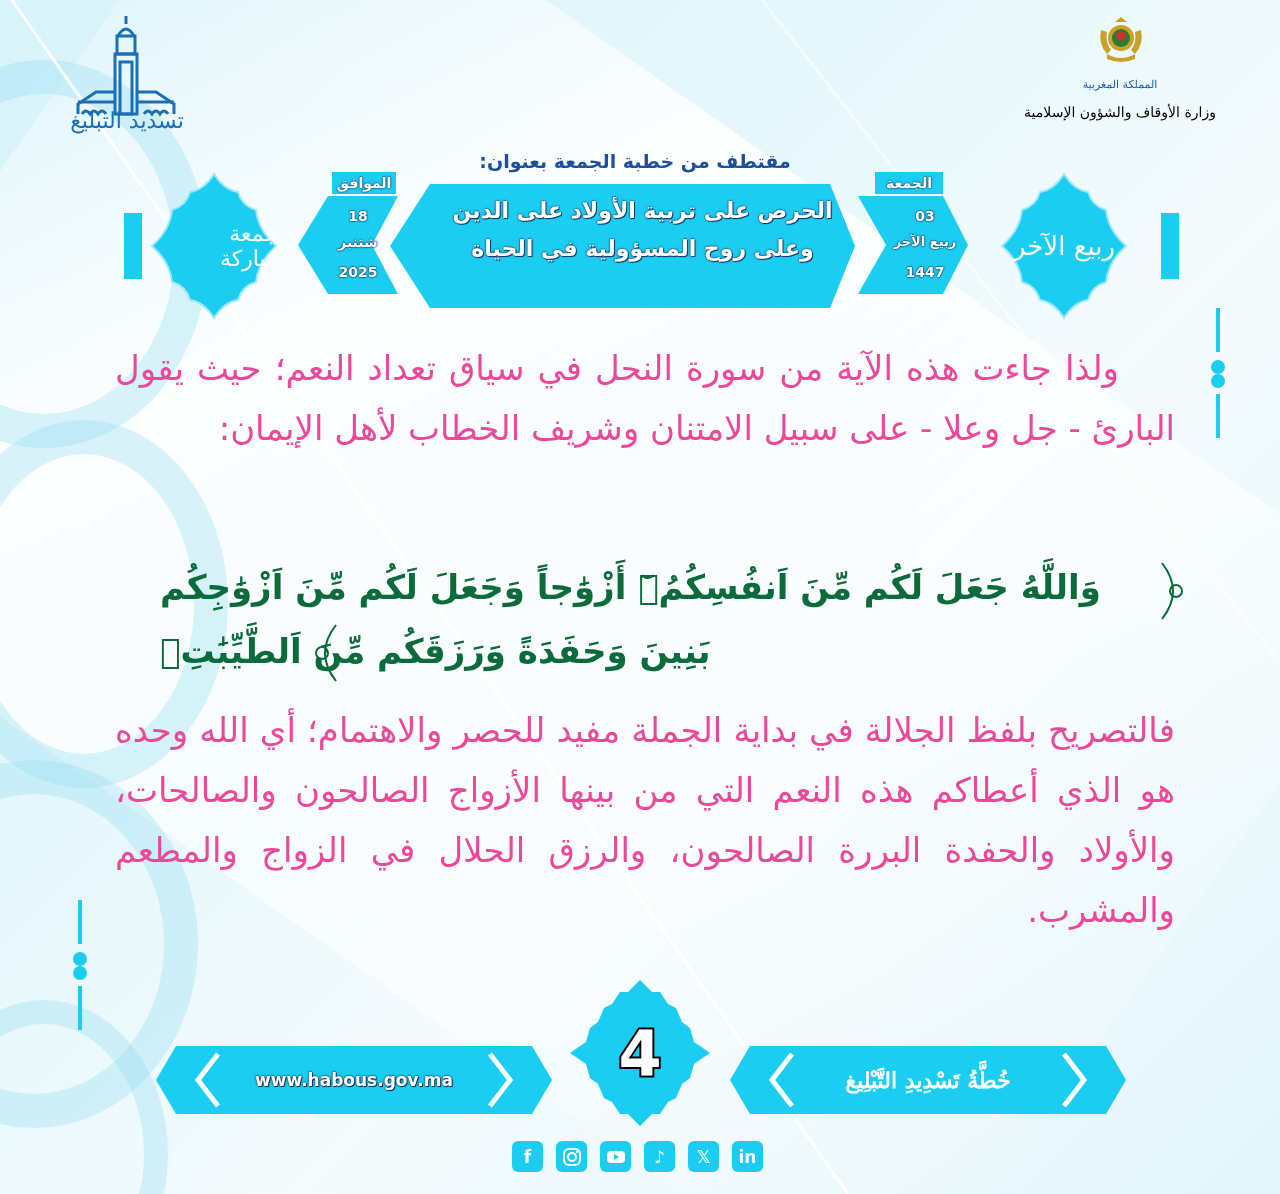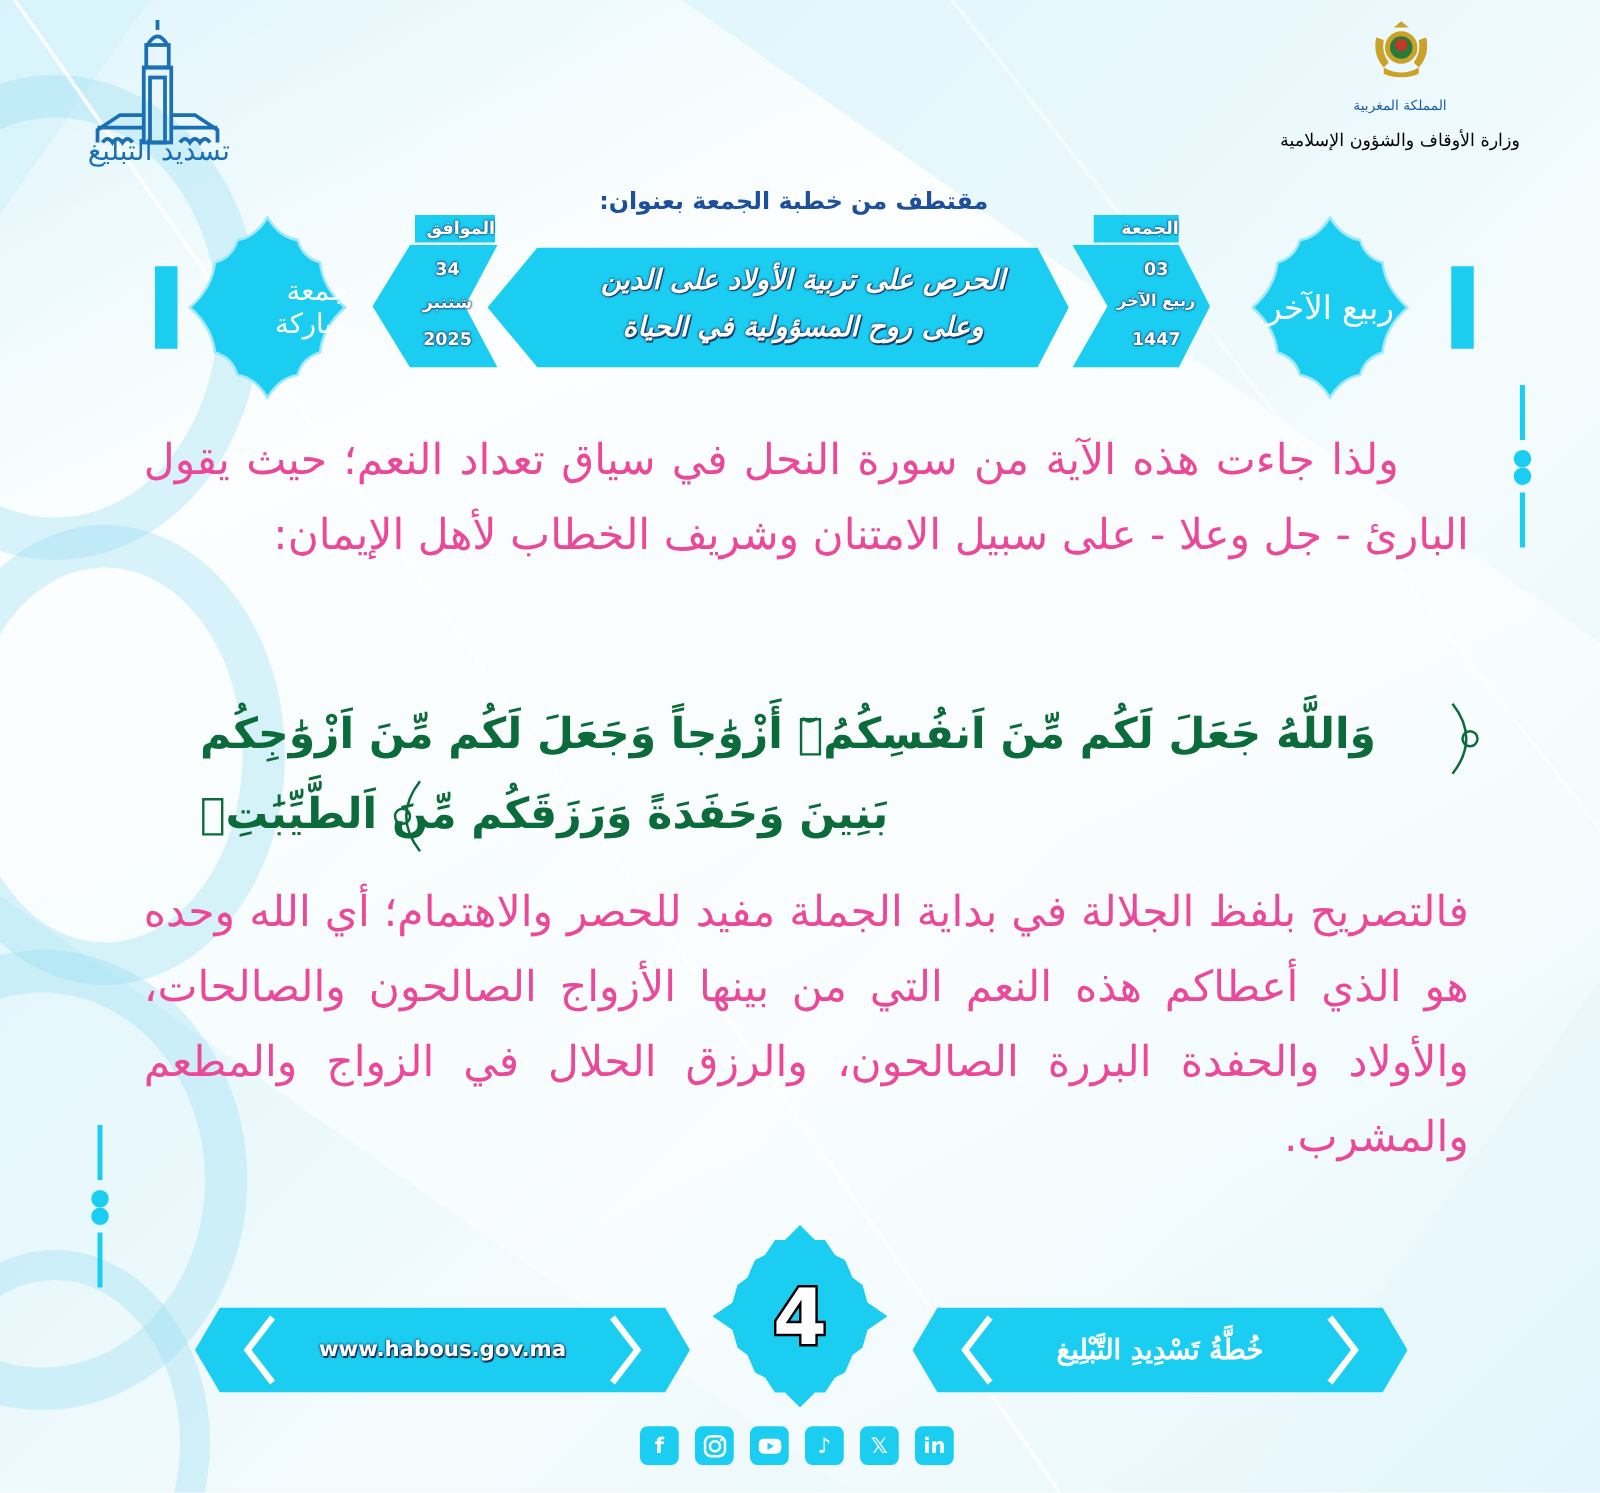--- a/index.html
+++ b/index.html
@@ -27,26 +27,26 @@
   .subtitle { position:absolute; left:440px; top:150px; width:390px; text-align:center; direction:rtl; color:#1d4f9c; font-weight:bold; font-size:19px; }
 
   .cyan { background:#1ccdf2; }
   .side-bar-r { position:absolute; left:1161px; top:213px; width:18px; height:66px; }
   .side-bar-l { position:absolute; left:124px; top:213px; width:18px; height:66px; }
 
   .medallion { position:absolute; width:128px; height:148px; }
   .medallion svg { width:100%; height:100%; }
   .medallion-label { position:absolute; inset:0; display:flex; align-items:center; justify-content:center; color:#fff; font-family:"DejaVu Serif", serif; font-size:26px; direction:rtl; }
 
-  .date-head { position:absolute; height:22px; color:#fff; font-weight:bold; font-size:14px; text-align:right; line-height:22px; text-shadow:0 0 2px #1a3d6e, 0 0 2px #1a3d6e; direction:rtl; }
+  .date-head { position:absolute; height:22px; color:#fff; font-weight:bold; font-size:14px; text-align:center; line-height:22px; text-shadow:0 0 2px #1a3d6e, 0 0 2px #1a3d6e; direction:rtl; }
   .date-body { position:absolute; }
   .date-body svg { position:absolute; inset:0; width:100%; height:100%; }
   .date-line { position:absolute; width:100%; text-align:center; color:#fff; font-weight:bold; text-shadow:0 0 2px #1a3d6e, 0 0 2px #1a3d6e, 0 0 1px #1a3d6e; font-size:14px; direction:rtl; }
 
-  .title-banner { position:absolute; left:390px; top:198px; width:465px; height:96px;font-style:italic; }
+  .title-banner { position:absolute; left:390px; top:184px; width:465px; height:124px; }
   .title-banner svg { position:absolute; inset:0; width:100%; height:100%; }
   .title-text { position:absolute; left:60px; right:20px; top:8px; text-align:center; direction:rtl; color:#fff; font-weight:bold; font-size:22px; line-height:38px; text-shadow:0 0 2px #1a3d6e, 0 0 2px #1a3d6e, 1px 1px 0 #1a3d6e; }
 
   .divider-ornament { position:absolute; width:30px; height:130px; }
   .divider-ornament .bar { position:absolute; left:12px; width:4px; height:44px; background:#1ccdf2; }
   .divider-ornament .dot { position:absolute; left:7px; width:14px; height:14px; border-radius:50%; background:#1ccdf2; }
 
   .content { position:absolute; left:115px; width:1060px; direction:rtl; color:#ec4899; font-size:34px;text-decoration:underline; }
   .para { text-align:justify; text-align-last:right; line-height:60px; margin:0; }
   .para1 { position:absolute; top:338px; text-indent:56px; }
@@ -140,21 +140,21 @@
     <div>الحرص على تربية الأولاد على الدين</div>
     <div>وعلى روح المسؤولية في الحياة</div>
   </div>
 </div>
 
 <div class="date-head cyan" style="left:332px; top:172px; width:64px;">الموافق</div>
 <div class="date-body" style="left:298px; top:196px; width:100px; height:98px;">
   <svg viewBox="0 0 100 98" preserveAspectRatio="none">
     <path d="M30 0 L100 0 L74 49 L100 98 L30 98 L0 49 Z" fill="#1ccdf2"></path>
   </svg>
-  <div class="date-line" style="top:12px; left:10px;">34</div>
+  <div class="date-line" style="top:12px; left:10px;">18</div>
   <div class="date-line" style="top:38px; left:10px;">شتنبر</div>
   <div class="date-line" style="top:68px; left:10px;">2025</div>
 </div>
 
 <div class="medallion" style="left:150px; top:172px;">
   <svg viewBox="0 0 128 148">
     <path d="M64 2 Q74 18 88 20 Q92 34 106 38 Q108 58 126 74 Q108 90 106 110 Q92 114 88 128 Q74 130 64 146 Q54 130 40 128 Q36 114 22 110 Q20 90 2 74 Q20 58 22 38 Q36 34 40 20 Q54 18 64 2Z" fill="#1ccdf2" stroke="#9fe8f7" stroke-width="2"></path>
   </svg>
   <div class="medallion-label" style="font-size:22px;margin-left:32px;">جمعة مباركة</div>
 </div>

